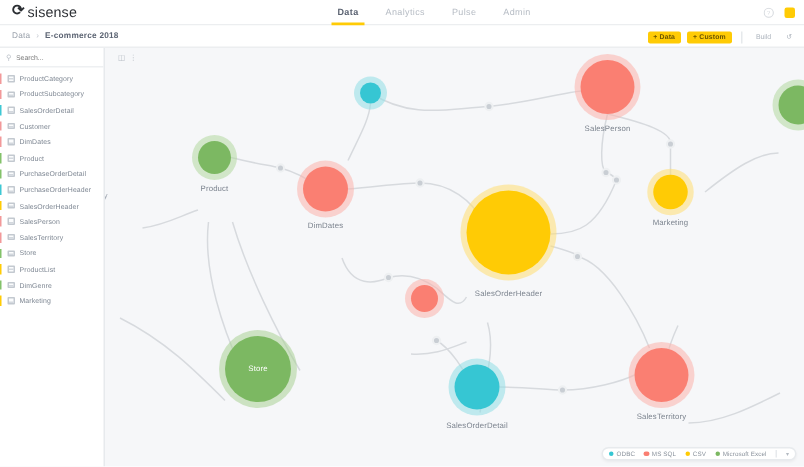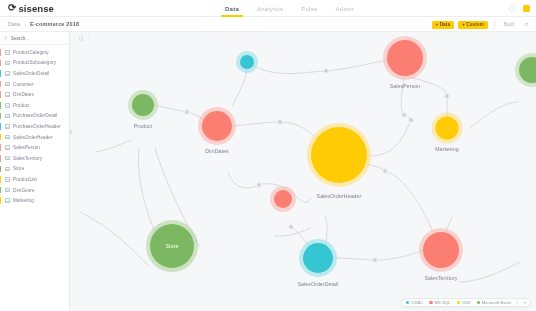--- a/index.html
+++ b/index.html
@@ -12,21 +12,21 @@
   .app { position: relative; width: 536px; height: 311px; }
 
   
   .topbar {
     position: absolute; top: 0; left: 0; right: 0; height: 17px;
     background: #fff; border-bottom: 1px solid #eceef0;
     display: flex; align-items: center;
   }
   .brand { display: flex; align-items: center; gap: 2px; padding-left: 8px; }
   .brand-mark { font-size: 10px; color: #2b2e33; font-weight: bold; line-height: 1; }
-  .brand-text { font-size: 9.5px; color: #2b2e33; font-weight: bold; letter-spacing: .1px; }
+  .brand-text { font-size: 9.5px; color: #2b2e33; font-weight: normal; letter-spacing: .1px; }
 
   .nav { position: absolute; left: 225px; top: 0; height: 17px; display: flex; gap: 18px; align-items: center; }
   .nav-item {
     font-size: 6px; color: #b6bcc4; letter-spacing: .25px;
     height: 17px; display: flex; align-items: center; position: relative; cursor: pointer;
   }
   .nav-item.active { color: #5b6372; font-weight: bold; }
   .nav-item.active::after {
     content: ""; position: absolute; left: -4px; right: -4px; bottom: 0;
     height: 1.6px; background: #ffcb05;

